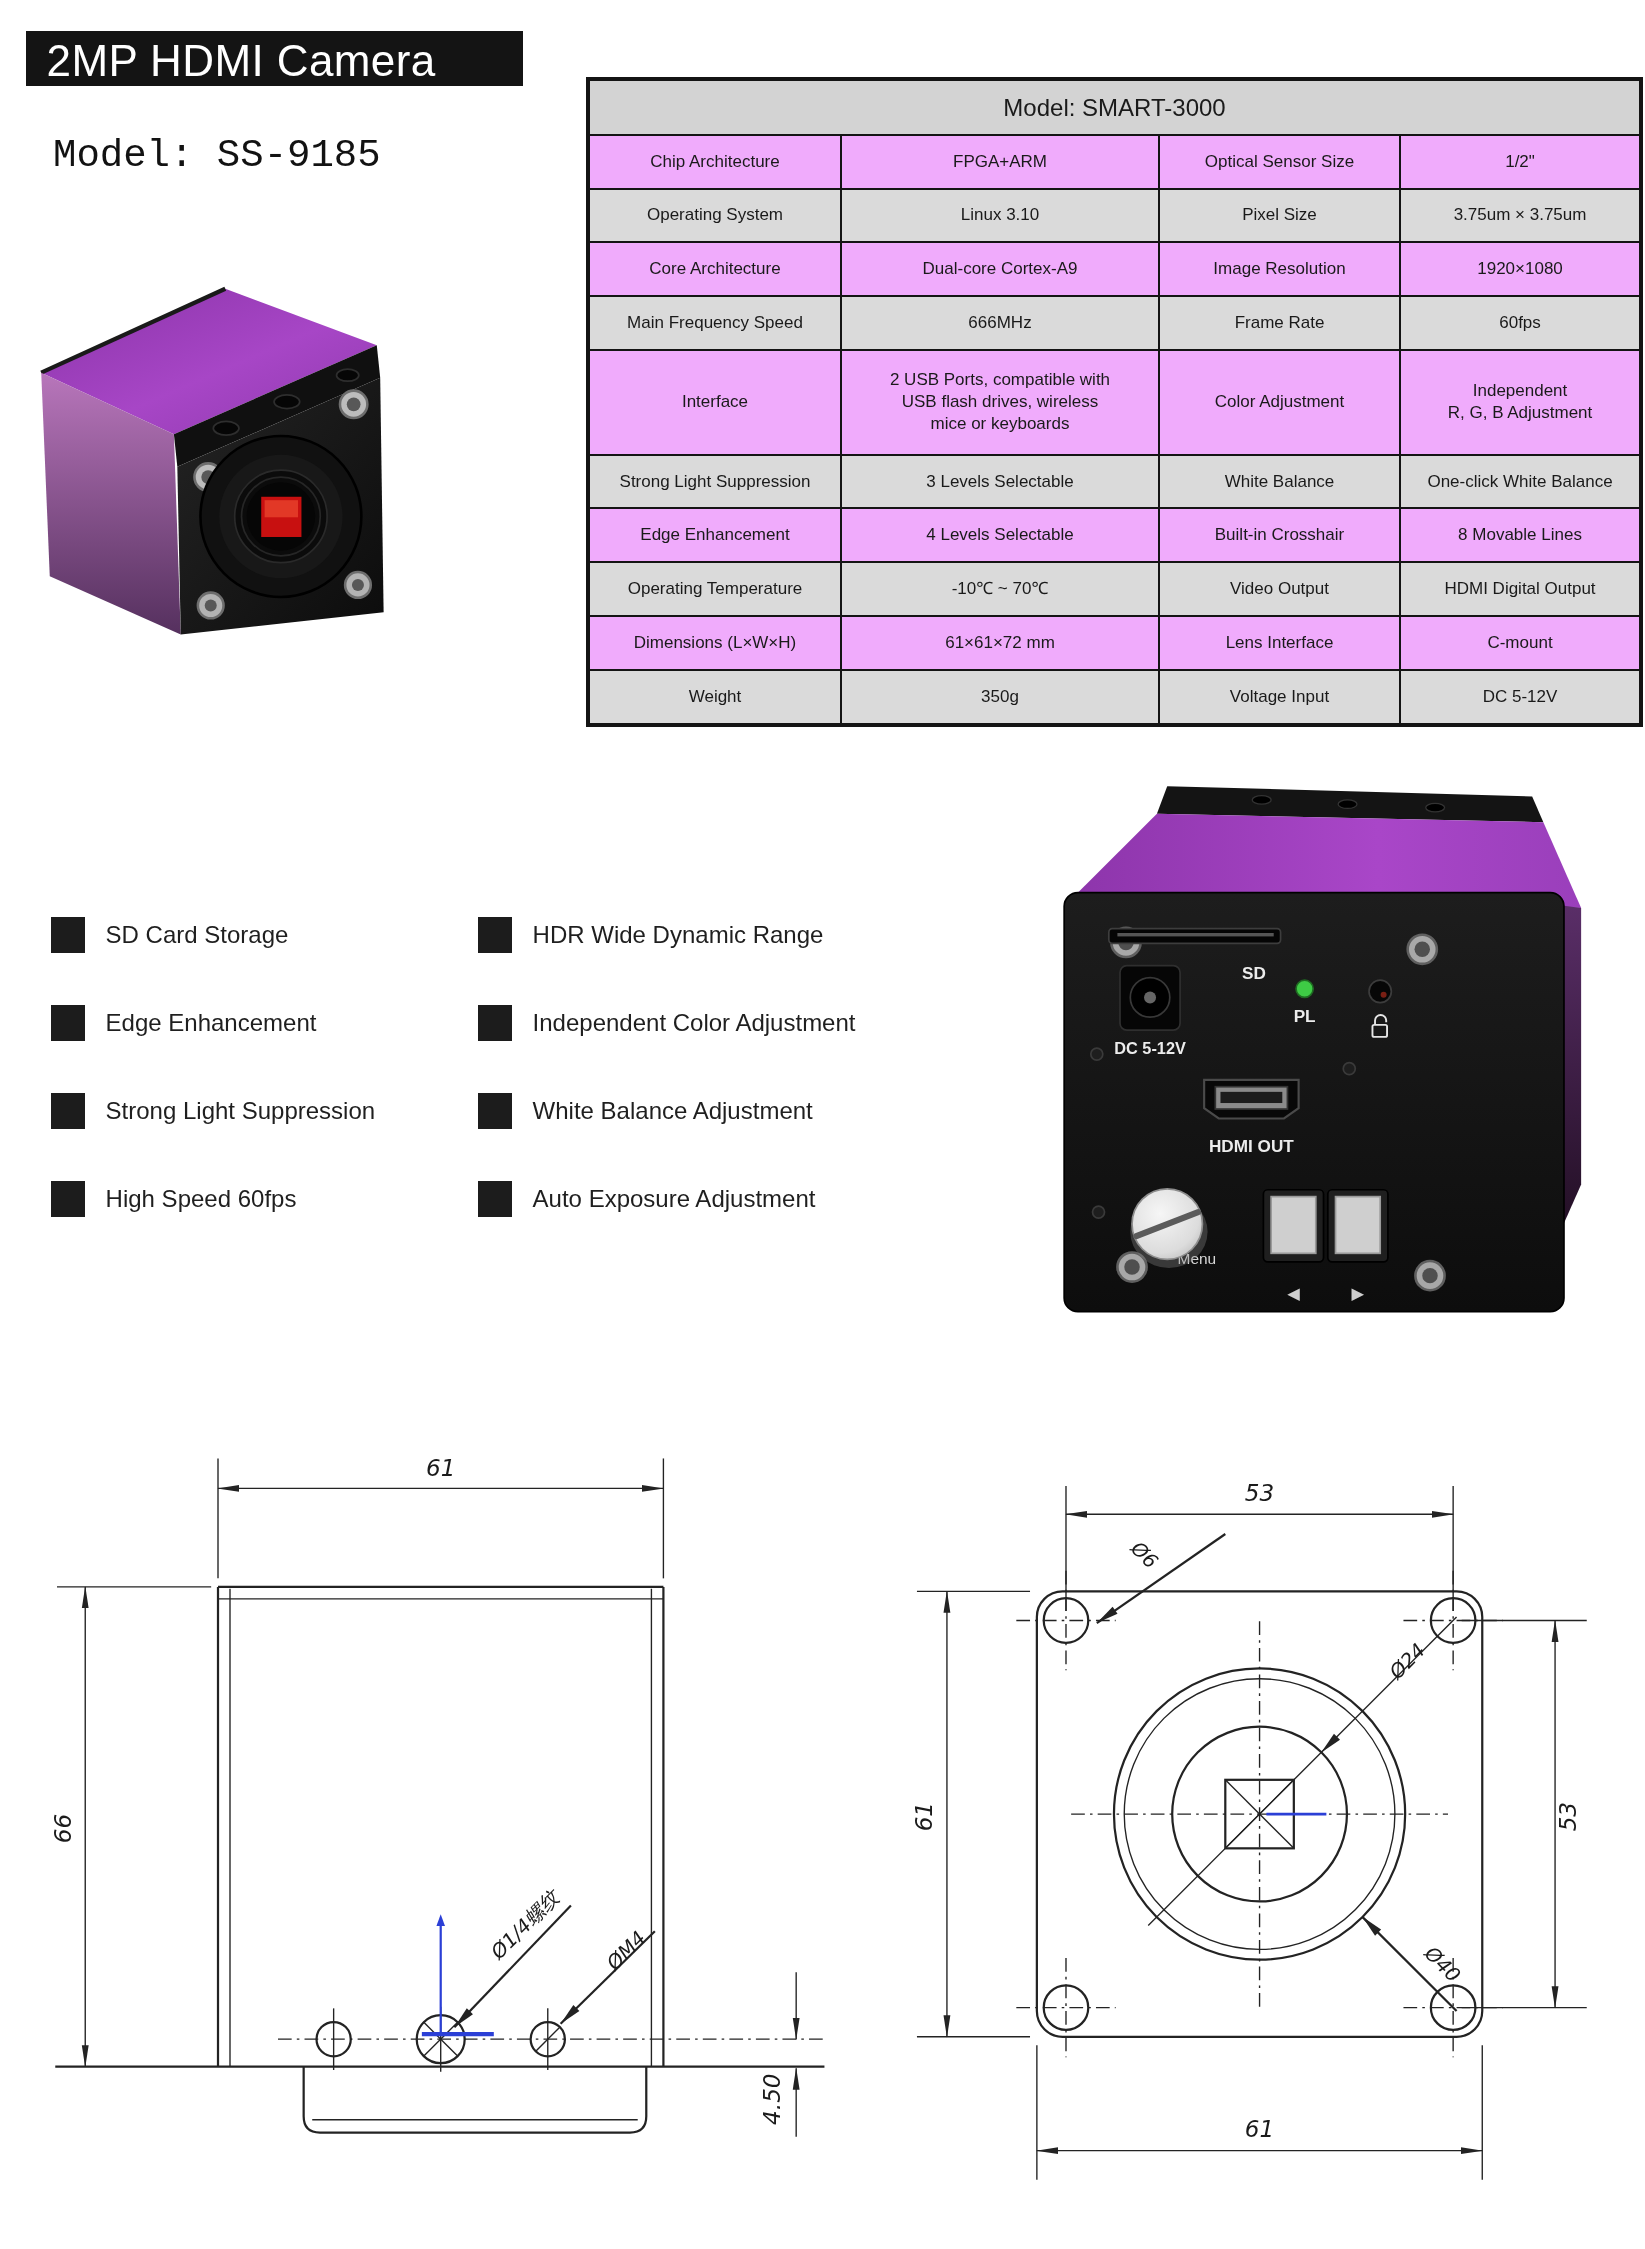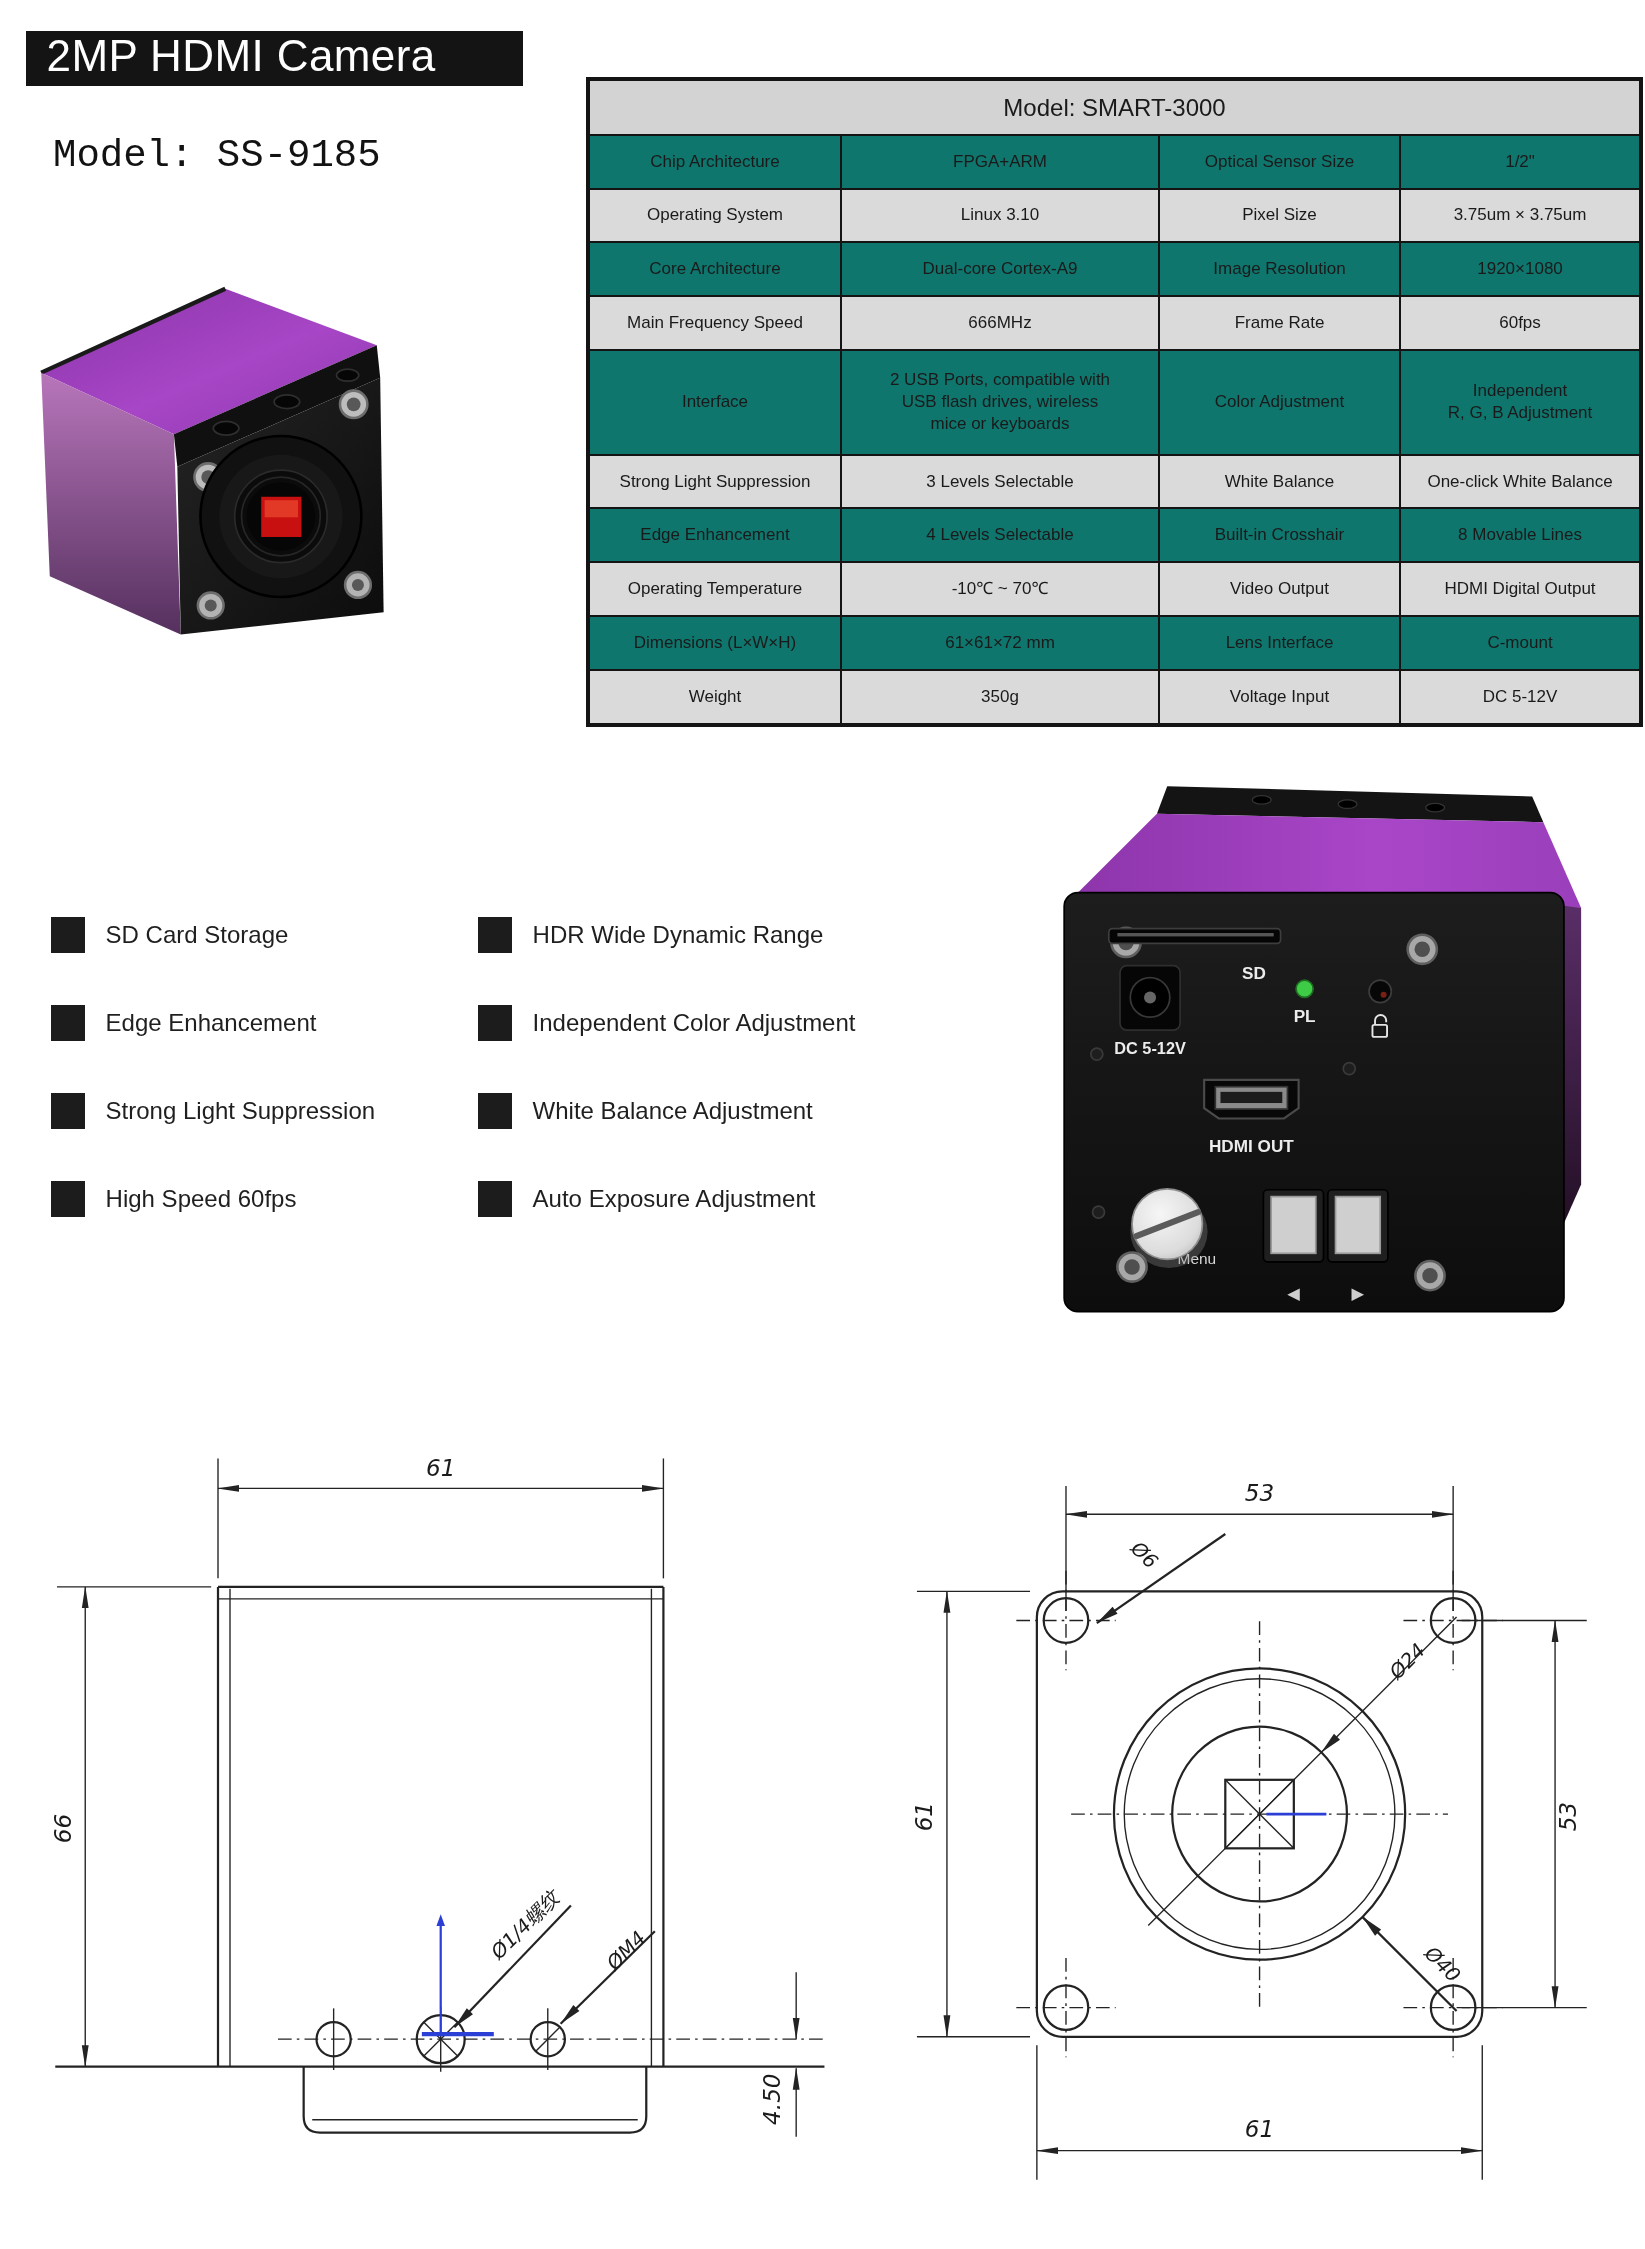--- a/index.html
+++ b/index.html
@@ -3,35 +3,35 @@
 <meta charset="utf-8">
 <style>
   html,body{margin:0;padding:0;}
   body{
     width:1645px;height:2250px;position:relative;background:#ffffff;
     font-family:"Liberation Sans", sans-serif;overflow:hidden;
   }
   
   .title-bar{
     position:absolute;left:26px;top:31px;width:497px;height:55px;
-    background:#141414;color:#fff;display:flex;align-items:flex-start;
+    background:#141414;color:#fff;display:flex;align-items:flex-end;
     padding-left:20.6px;box-sizing:border-box;font-size:44px;letter-spacing:0.4px;
   }
   .model-line{
     position:absolute;left:53px;top:134px;font-size:39px;color:#121212;font-family:Liberation Mono, monospace;
   }
   
   .spec-wrap{position:absolute;left:586px;top:45px;width:1052px;}
   table.spec{border-collapse:collapse;width:100%;table-layout:fixed;border:4.3px solid #141414;margin-top:32px;}
   table.spec td{
     border:2.6px solid #141414;text-align:center;vertical-align:middle;
     font-size:17px;color:#1a1a1a;padding:3.4px 6.9px;white-space:pre-line;line-height:1.3;
   }
   table.spec tr.hdr td{font-size:24px;height:46px;background:#d3d3d3;}
-  table.spec tr.w td{background:#0f766e;height:45px;}
+  table.spec tr.w td{background:#f0abfc;height:45px;}
   table.spec tr.g td{background:#dadada;height:45px;}
   table.spec tr.tall td{height:96px;}
   
   .feat-col{position:absolute;width:446px;}
   .feat-col.left{left:51px;top:893px;}
   .feat-col.right{left:478px;top:893px;}
   .feat{display:flex;align-items:center;height:36px;margin-bottom:52px;margin-top:24px;}
   .feat .bullet{width:34px;height:36px;background:#1c1c1c;margin-right:20.6px;flex:0 0 auto;}
   .feat span{font-size:24px;color:#1f1f1f;}
   

